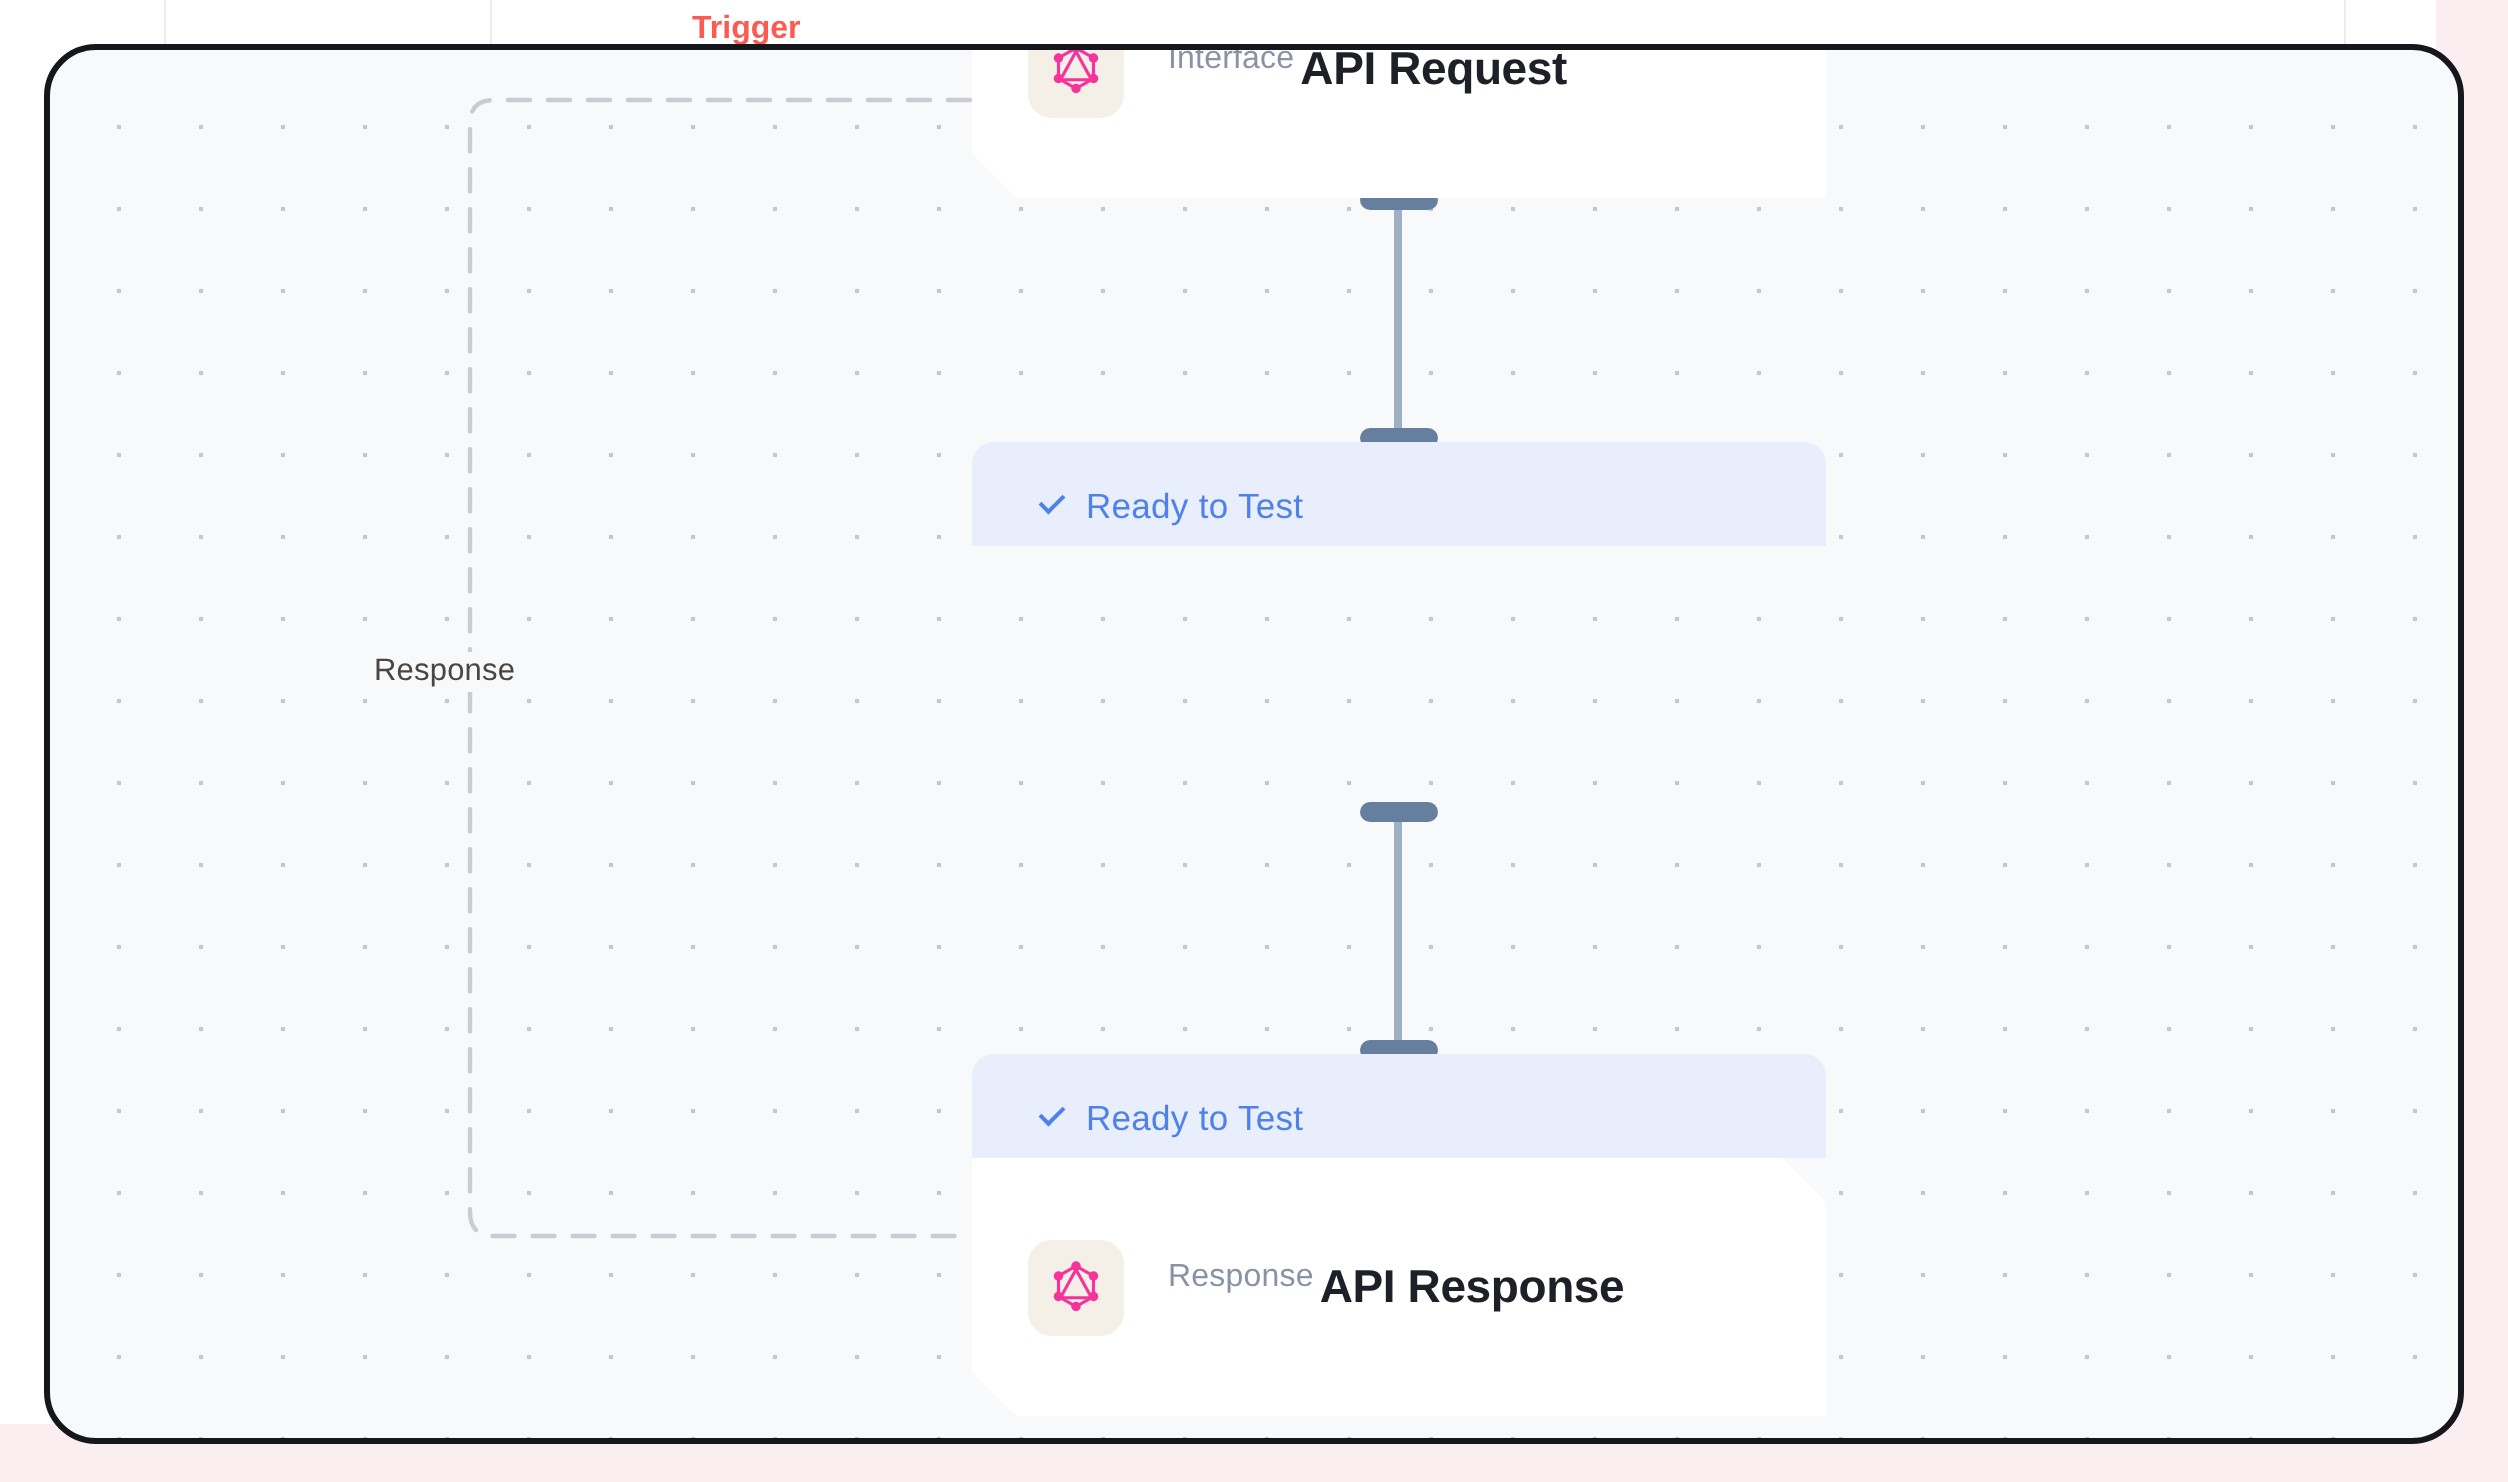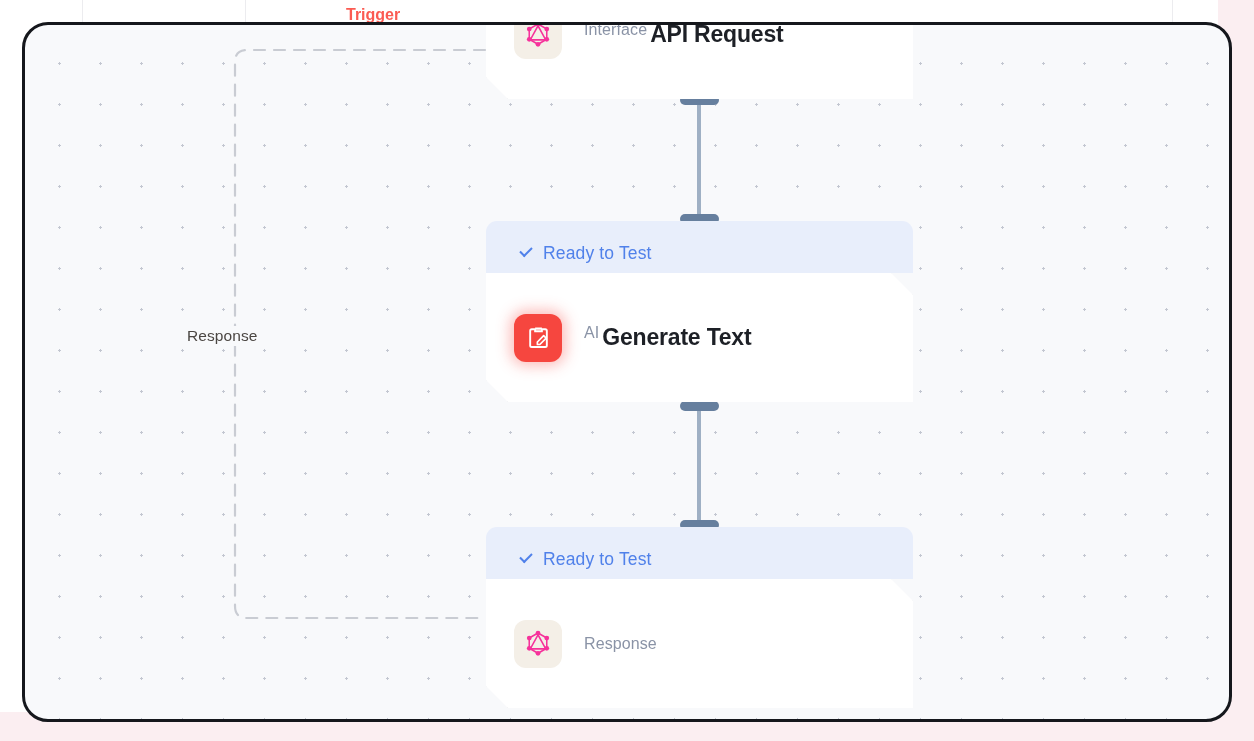--- a/index.html
+++ b/index.html
@@ -206,33 +206,20 @@
             <span class="node-title">API Request</span>
           </div>
         </div>
       </div>
 
       <div class="node" style="left:461px; top:196px;">
         <div class="banner">
           <span class="check"></span>
           <span>Ready to Test</span>
         </div>
-        <div class="card">
-          <div class="icon-box red">
-            <svg width="27" height="27" viewBox="0 0 24 24" aria-hidden="true">
-              <path d="M9 3h6v2H9z" fill="#fff"></path>
-              <path d="M6 4.6h3v1.8h6V4.6h3a1.4 1.4 0 0 1 1.4 1.4v13a1.4 1.4 0 0 1-1.4 1.4H6A1.4 1.4 0 0 1 4.6 19V6A1.4 1.4 0 0 1 6 4.6z" fill="none" stroke="#fff" stroke-width="1.7"></path>
-              <path d="M16.6 10.4 L11 16v2.2h2.2l5.6-5.6z" fill="#f6463f" stroke="#fff" stroke-width="1.5" stroke-linejoin="round"></path>
-            </svg>
-          </div>
-          <div class="node-text">
-            <span class="node-sub">AI</span>
-            <span class="node-title">Generate Text</span>
-          </div>
-        </div>
       </div>
 
       <div class="node" style="left:461px; top:502px;">
         <div class="banner">
           <span class="check"></span>
           <span>Ready to Test</span>
         </div>
         <div class="card">
           <div class="icon-box beige">
             <svg width="30" height="30" viewBox="0 0 24 24" aria-hidden="true">
@@ -245,19 +232,20 @@
                 <circle cx="19" cy="7.2" r="1.9"></circle>
                 <circle cx="19" cy="15.4" r="1.9"></circle>
                 <circle cx="12" cy="19.4" r="1.9"></circle>
                 <circle cx="5" cy="15.4" r="1.9"></circle>
                 <circle cx="5" cy="7.2" r="1.9"></circle>
               </g>
             </svg>
           </div>
           <div class="node-text">
             <span class="node-sub">Response</span>
+            <span class="node-title">API Response</span>
           </div>
         </div>
       </div>
 
     </div>
   </div>
 </div>
 
 </body></html>

